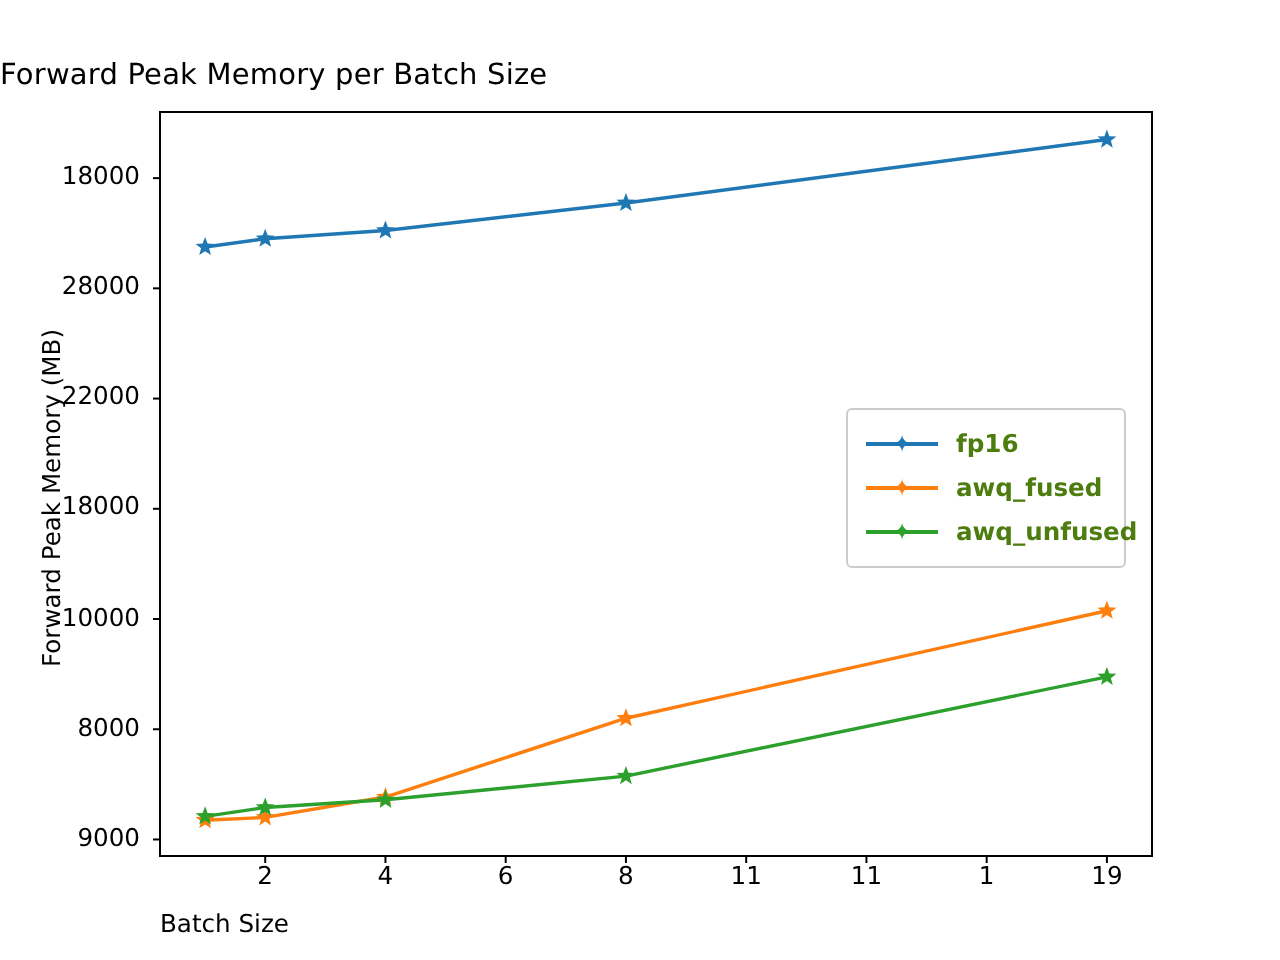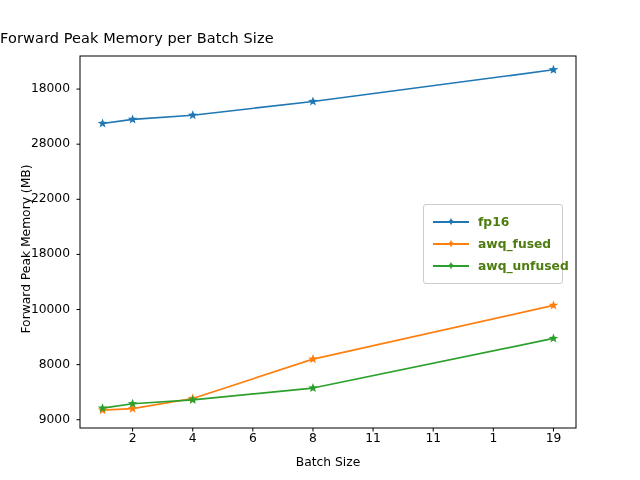--- a/index.html
+++ b/index.html
@@ -40,21 +40,20 @@
     font-size: 12.3px;
     transform: rotate(-90deg);
     transform-origin: center center;
     color: #000;
   }
   .xlabel {
     position: absolute;
     left: 80px;
     top: 455px;
     width: 496px;
-    text-align: center;
     font-size: 12.3px;
     color: #000;
   }
   .ytick-label {
     position: absolute;
     right: 0;
     text-align: left;
     font-size: 12.3px;
     color: #000;
     white-space: nowrap;

